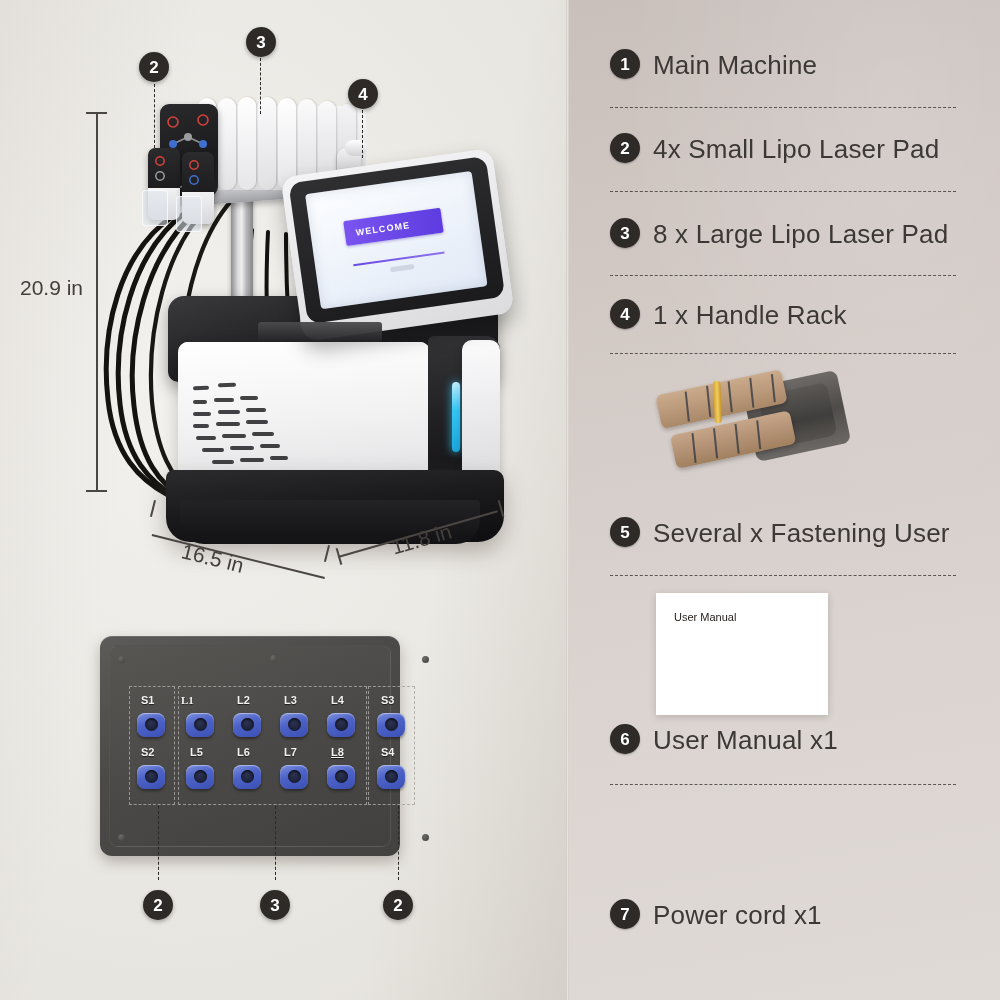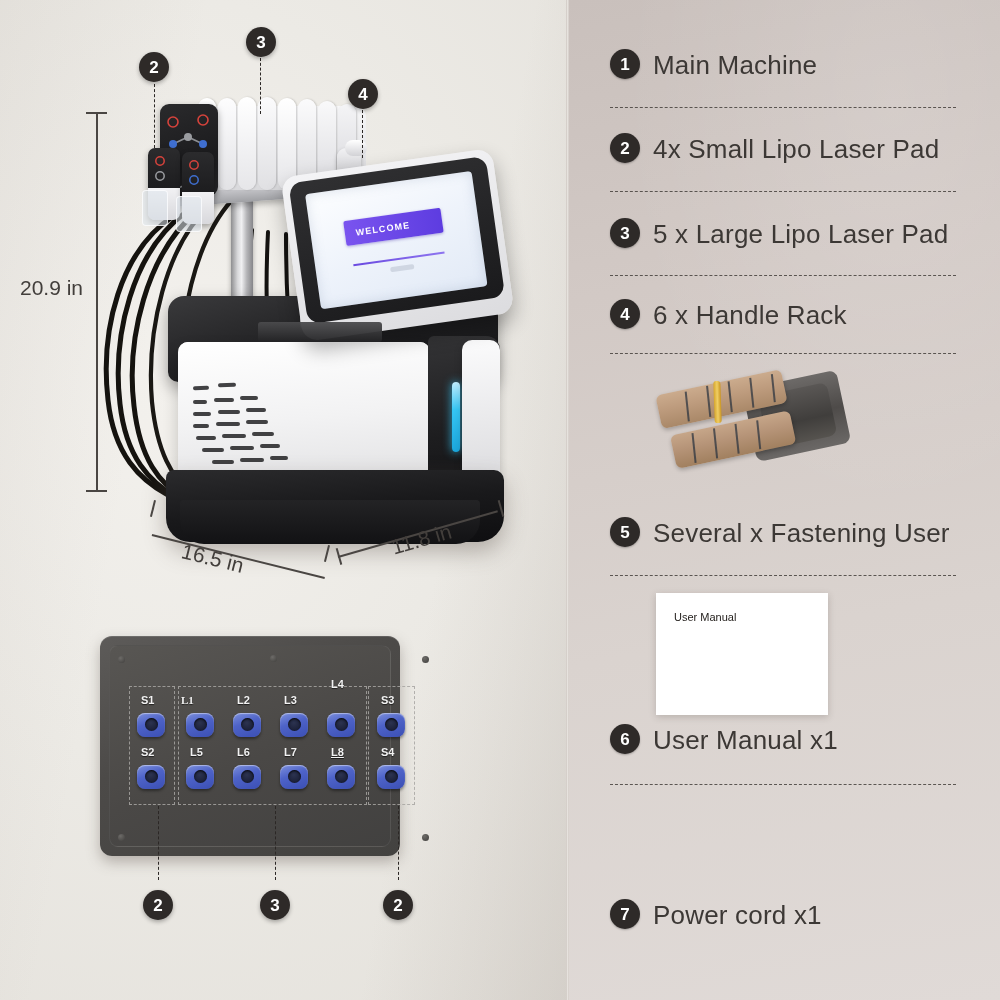--- a/index.html
+++ b/index.html
@@ -378,21 +378,21 @@
     <div class="port" style="left:180px;top:75px;">
       <div class="barrel"></div>
         <div class="hole"></div>
       </div>
     <span class="port-label" style="left:184px;top:58px;">L3</span>
 
     <div class="port" style="left:227px;top:75px;">
       <div class="barrel"></div>
         <div class="hole"></div>
       </div>
-    <span class="port-label" style="left:231px;top:42px;">L4</span>
+    <span class="port-label" style="left:231px;top:58px;">L4</span>
 
     <div class="port" style="left:277px;top:75px;">
       <div class="barrel"></div>
         <div class="hole"></div>
       </div>
     <span class="port-label" style="left:281px;top:58px;">S3</span>
 
     <div class="port" style="left:37px;top:127px;">
       <div class="barrel"></div>
         <div class="hole"></div>
@@ -451,27 +451,27 @@
     <div class="dash" style="top:107px;"></div>
 
     <div class="row" style="top:133px;">
       <div class="badge" style="left:41px;top:0;">2</div>
       <div class="row-label" style="top:1px;">4x Small Lipo Laser Pad</div>
     </div>
     <div class="dash" style="top:191px;"></div>
 
     <div class="row" style="top:218px;">
       <div class="badge" style="left:41px;top:0;">3</div>
-      <div class="row-label" style="top:1px;">5 x Large Lipo Laser Pad</div>
+      <div class="row-label" style="top:1px;">8 x Large Lipo Laser Pad</div>
     </div>
     <div class="dash" style="top:275px;"></div>
 
     <div class="row" style="top:299px;">
       <div class="badge" style="left:41px;top:0;">4</div>
-      <div class="row-label" style="top:1px;">6 x Handle Rack</div>
+      <div class="row-label" style="top:1px;">1 x Handle Rack</div>
     </div>
     <div class="dash" style="top:353px;"></div>
 
     <div class="strap-wrap">
       <div class="strap" style="left:10px;top:0;width:180px;height:110px;">
         <div class="strap-grey" style="left:86px;top:16px;width:96px;height:74px;"></div>
         <div class="strap-grey" style="left:100px;top:26px;width:70px;height:54px;
              background:linear-gradient(180deg,#5a5755,#403e3c 60%,#56534f);"></div>
         <div class="strap-band" style="left:0px;top:4px;width:128px;height:34px;"></div>
         <div class="strap-band" style="left:6px;top:46px;width:122px;height:34px;

